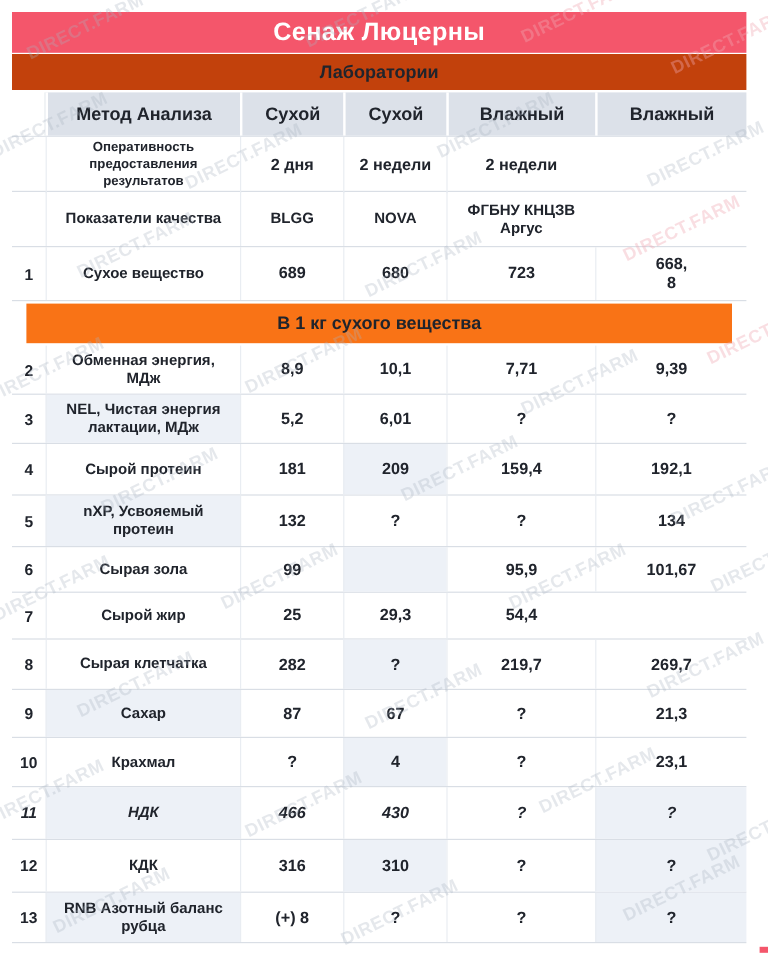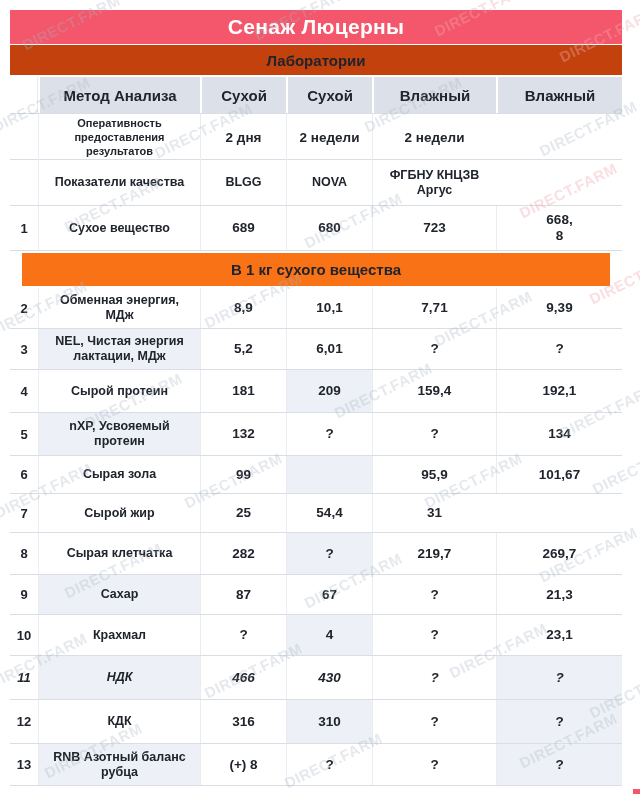--- a/index.html
+++ b/index.html
@@ -183,22 +183,22 @@
         <div class="cell param">Сырая зола</div>
         <div class="cell val">99</div>
         <div class="cell val tint"></div>
         <div class="cell val">95,9</div>
         <div class="cell val">101,67</div>
       </div>
       <div class="row drow" style="height: 39px;">
         <div class="cell num">7</div>
         <div class="cell param">Сырой жир</div>
         <div class="cell val">25</div>
+        <div class="cell val">29,3</div>
         <div class="cell val">54,4</div>
-        <div class="cell val">31</div>
       </div>
       <div class="row drow" style="height: 42px;">
         <div class="cell num">8</div>
         <div class="cell param">Сырая клетчатка</div>
         <div class="cell val">282</div>
         <div class="cell val tint">?</div>
         <div class="cell val">219,7</div>
         <div class="cell val">269,7</div>
       </div>
       <div class="row drow" style="height: 40px;">

